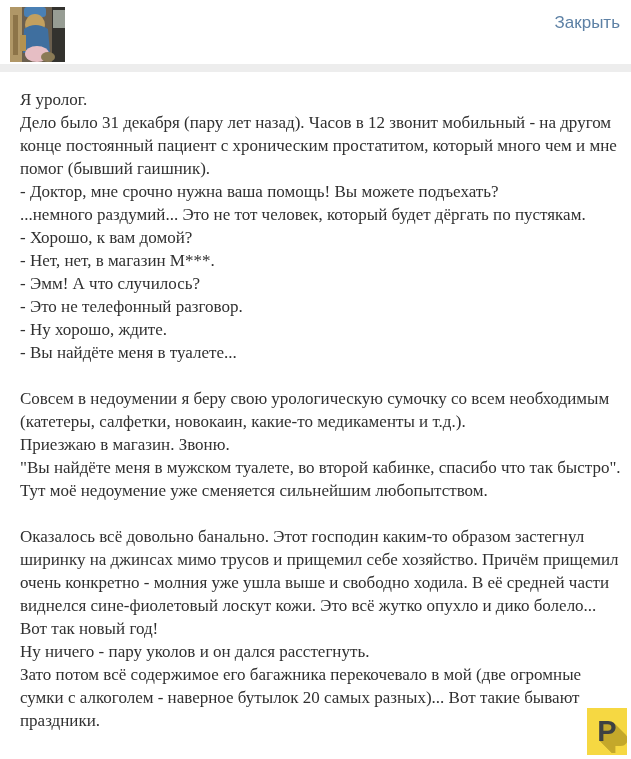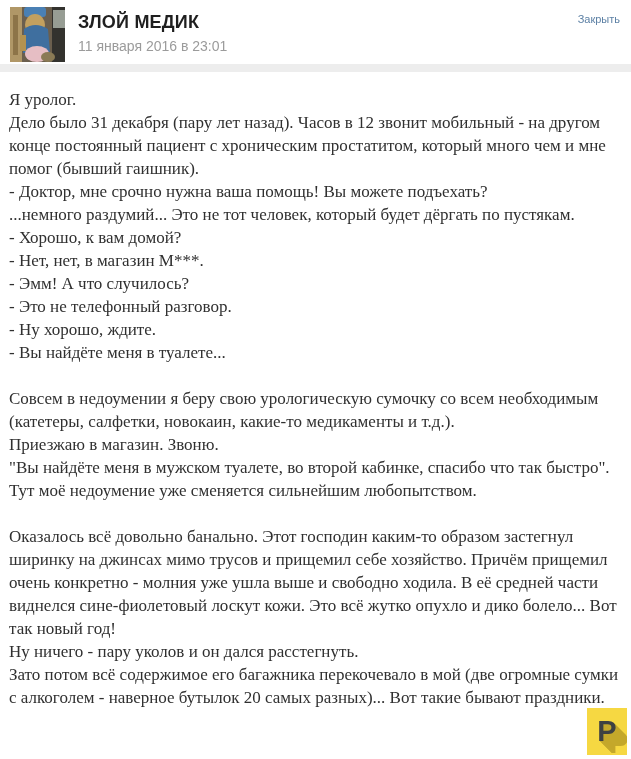--- a/index.html
+++ b/index.html
@@ -39,38 +39,38 @@
   .post-date {
     position: absolute;
     top: 38px; left: 78px;
     font-size: 14px;
     color: #9b9b9b;
     white-space: nowrap;
   }
   .close-link {
     position: absolute;
     top: 13px; right: 11px;
-    font-size: 11px;
+    font-size: 17px;
     color: #5d81a5;
     text-decoration: none;
     cursor: pointer;
     white-space: nowrap;
   }
   .divider {
     position: absolute;
     top: 64px; left: 0;
     width: 631px; height: 8px;
     background: #ededed;
   }
   
   .post-body {
     position: absolute;
     top: 72px; left: 0;
     width: 631px;
-    padding: 16px 10px 10px 9px;
+    padding: 16px 10px 10px 20px;
     font-family: "Liberation Serif", "DejaVu Serif", serif;
     font-size: 17px;
     line-height: 23px;
     color: #303030;
   }
   .post-body p { margin: 0 0 23px 0; }
   .post-body p:last-child { margin-bottom: 6px; }
   
   .p-badge {
     position: absolute;
@@ -109,22 +109,20 @@
         <rect x="43" y="3" width="12" height="18" fill="#979d94"></rect>
         <rect x="14" y="0" width="22" height="10" rx="3" fill="#4a80b4"></rect>
         <ellipse cx="25" cy="18" rx="10" ry="11" fill="#c2a05f"></ellipse>
         <path d="M14 22 Q25 14 38 22 L40 46 L13 46 Z" fill="#3f6f9f"></path>
         <ellipse cx="27" cy="47" rx="12" ry="8" fill="#e6bec4"></ellipse>
         <ellipse cx="38" cy="50" rx="7" ry="5" fill="#8a7a55"></ellipse>
         <rect x="10" y="28" width="6" height="16" fill="#b3924f"></rect>
       </svg>
     </div>
 
-    <div class="post-title">ЗЛОЙ МЕДИК</div>
-    <div class="post-date">11 января 2016 в 23:01</div>
     <a class="close-link" href="#">Закрыть</a>
   </div>
 
   <div class="divider"></div>
 
   <div class="post-body">
       <p>Я уролог.<br>Дело было 31 декабря (пару лет назад). Часов в 12 звонит мобильный - на другом конце постоянный пациент с хроническим простатитом, который много чем и мне помог (бывший гаишник).<br>- Доктор, мне срочно нужна ваша помощь! Вы можете подъехать?<br>...немного раздумий... Это не тот человек, который будет дёргать по пустякам.<br>- Хорошо, к вам домой?<br>- Нет, нет, в магазин М***.<br>- Эмм! А что случилось?<br>- Это не телефонный разговор.<br>- Ну хорошо, ждите.<br>- Вы найдёте меня в туалете...</p>
       <p>Совсем в недоумении я беру свою урологическую сумочку со всем необходимым (катетеры, салфетки, новокаин, какие-то медикаменты и т.д.).<br>Приезжаю в магазин. Звоню.<br>"Вы найдёте меня в мужском туалете, во второй кабинке, спасибо что так быстро".<br>Тут моё недоумение уже сменяется сильнейшим любопытством.</p>
       <p>Оказалось всё довольно банально. Этот господин каким-то образом застегнул ширинку на джинсах мимо трусов и прищемил себе хозяйство. Причём прищемил очень конкретно - молния уже ушла выше и свободно ходила. В её средней части виднелся сине-фиолетовый лоскут кожи. Это всё жутко опухло и дико болело... Вот так новый год!<br>Ну ничего - пару уколов и он дался расстегнуть.<br>Зато потом всё содержимое его багажника перекочевало в мой (две огромные сумки с алкоголем - наверное бутылок 20 самых разных)... Вот такие бывают праздники.</p>
     </div>

